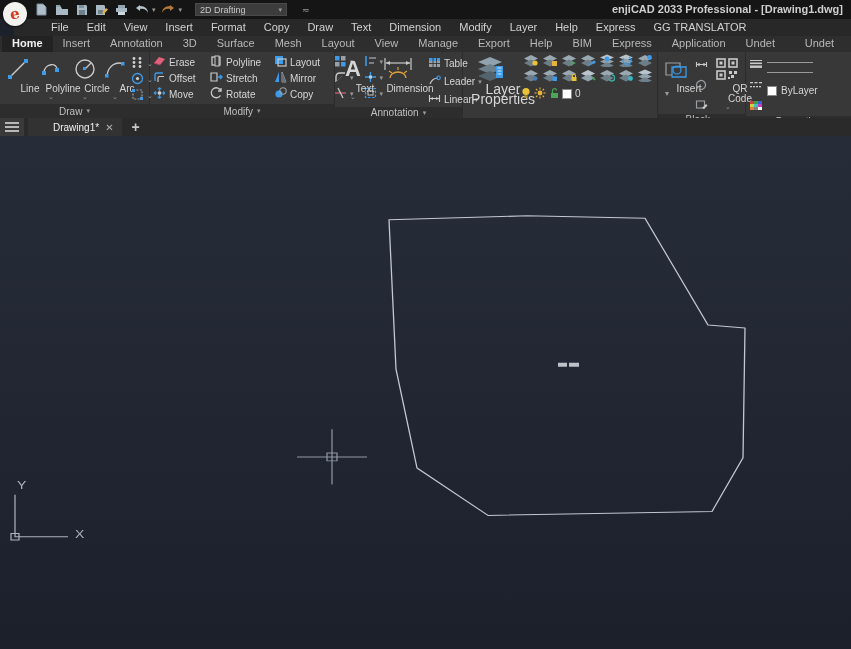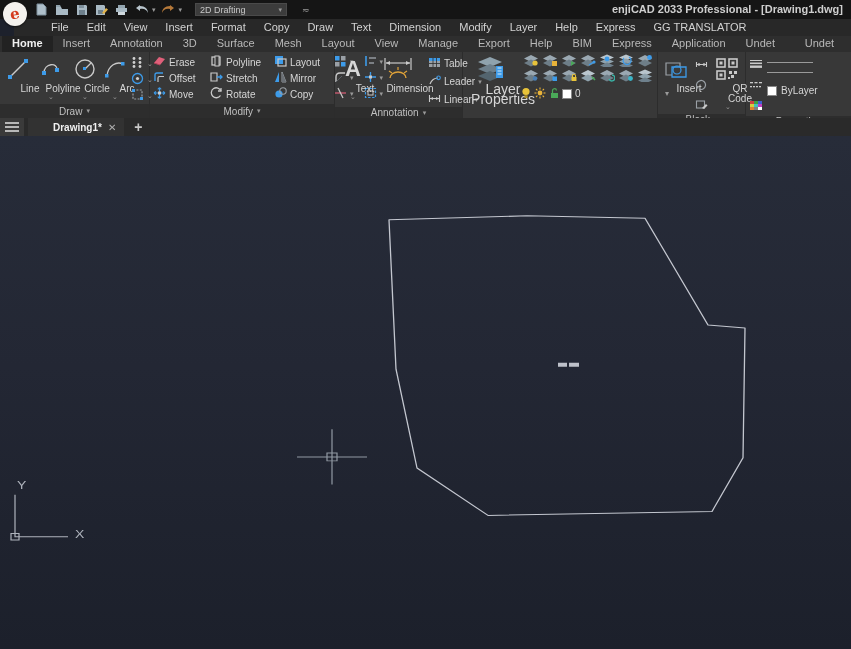--- a/index.html
+++ b/index.html
@@ -72,21 +72,21 @@
   .lineSample { height:1px; background:#9a9a9a; width:46px; }
   .bylayer { display:flex; align-items:center; gap:4px; color:#d6d6d6; font-size:10px; margin-top:3px; }
 
   
   .doctabs { position:absolute; left:0; top:118px; width:851px; height:18px; background:#2a2a2a;
     display:flex; align-items:center; }
   .hamburger { width:24px; height:18px; background:#3a3a3a; display:flex; flex-direction:column;
     justify-content:center; gap:2px; padding:0 5px; }
   .hamburger i { display:block; height:2px; background:#b8b8b8; }
   .doctab { display:flex; align-items:center; gap:6px; height:18px; padding:0 8px; background:#323232; margin-left:4px; }
-  .doctab .tlabel { color:#f0f0f0; font-size:10px; font-weight:bold;padding-left:17px; }
+  .doctab .tlabel { color:#f0f0f0; font-size:10px; font-weight:normal;padding-left:17px; }
   .doctab .tclose { color:#b0b0b0; font-size:10px; }
   .newtab { color:#c8c8c8; font-size:14px; margin-left:10px; font-weight:bold; }
 
   
   .canvas { position:absolute; left:0; top:136px; width:851px; height:513px;
     background:linear-gradient(#272c39 0%, #232734 45%, #1c202b 100%); }
   .canvas svg { display:block; }
 </style>
 </head>
 <body>

